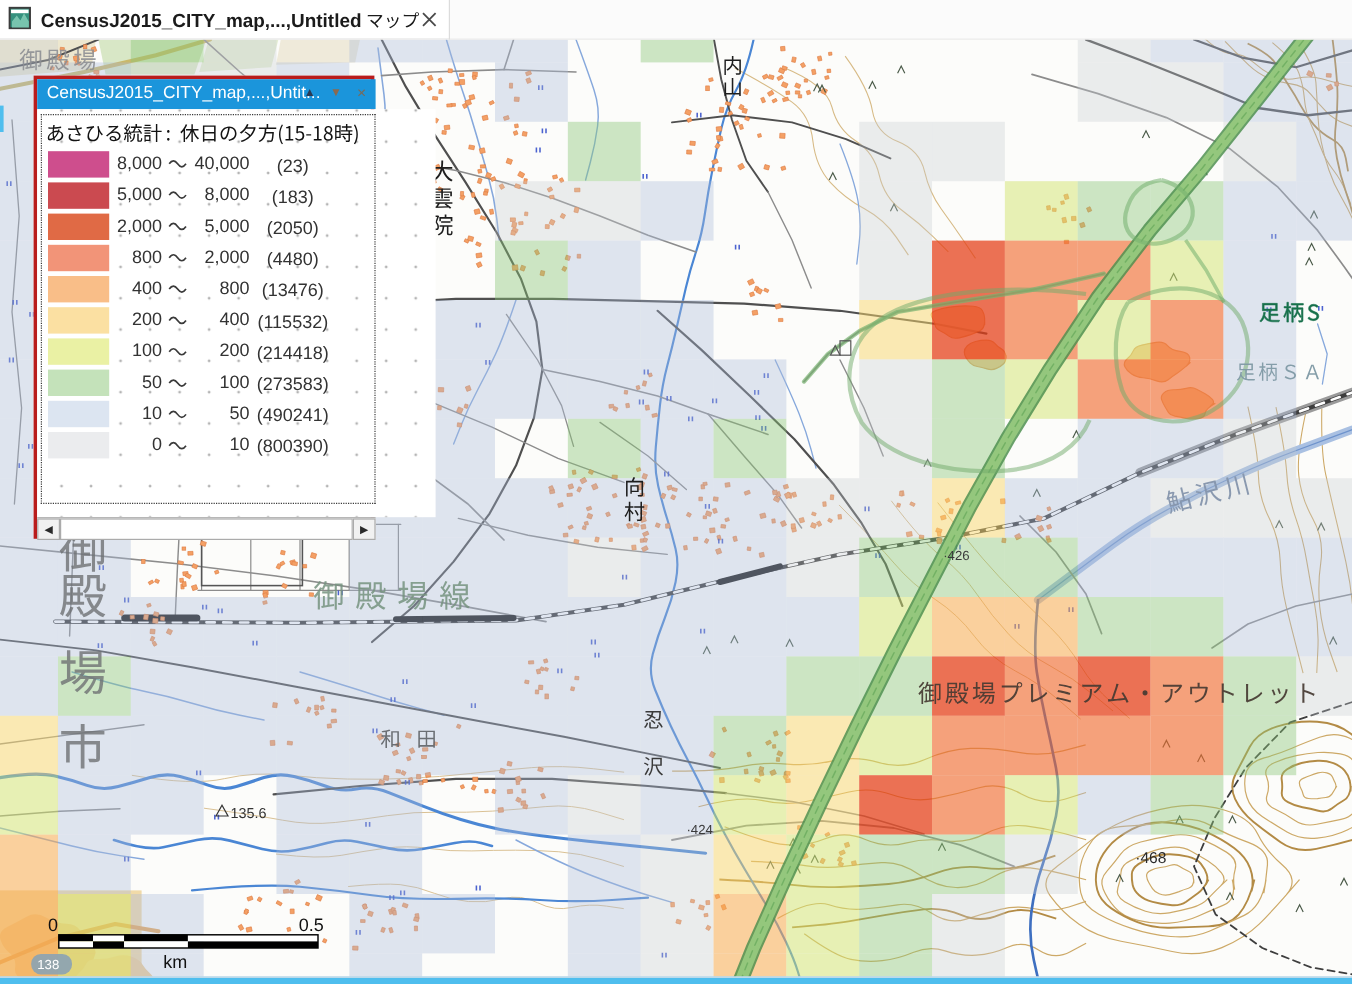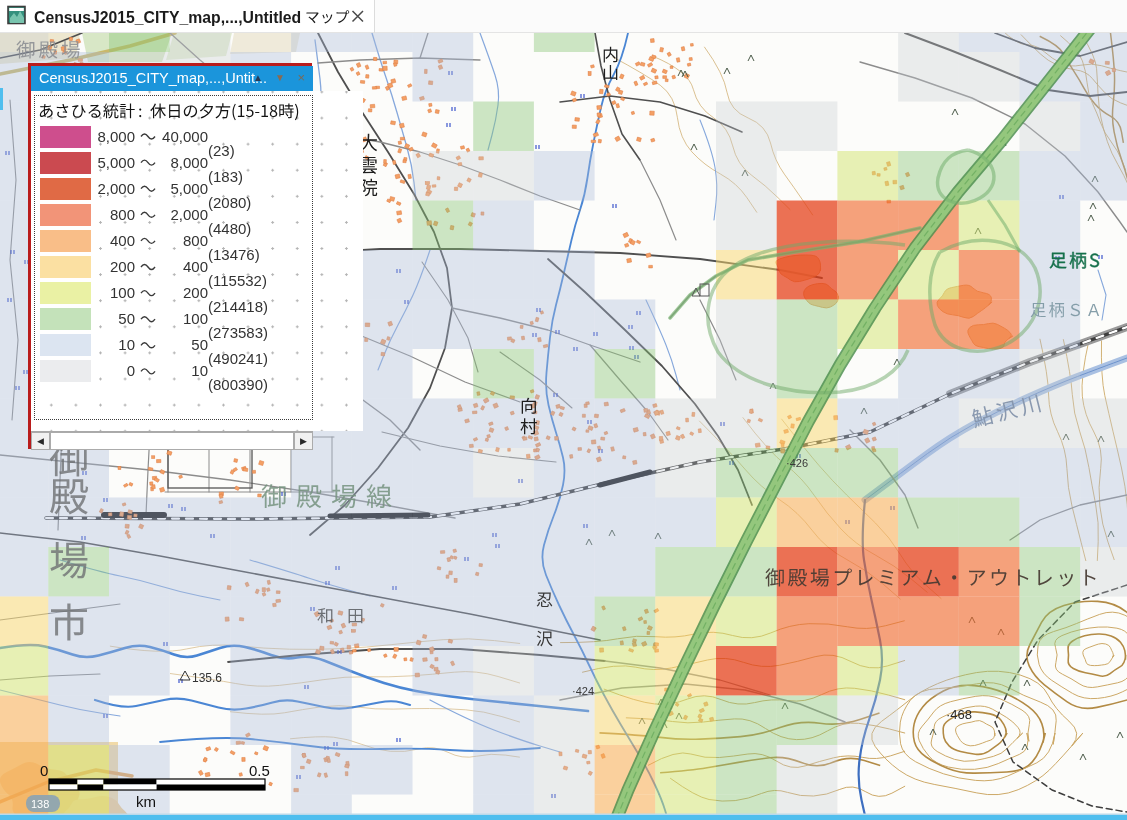--- a/index.html
+++ b/index.html
@@ -10,21 +10,21 @@
 #panel{position:absolute;left:28px;top:63px;width:284px;height:386px;background:#FFFFFF;border:3px solid #b91c1c}
 #ptitle{position:absolute;left:0;top:0;width:282px;height:25px;background:#1B95DB;color:#fff;font-size:14.5px;line-height:24px;padding-left:8px;white-space:nowrap}
 #ptitle .ic{position:absolute;top:0;height:25px;line-height:24px}
 #pbody{position:absolute;left:0;top:25px;width:332px;height:340px;background:#fff;background-image:radial-gradient(circle,#B4B4B4 1px,rgba(0,0,0,0) 1.4px);background-size:24.6px 26.1px;background-position:8px 14px}
 #dotbox{position:absolute;left:3px;top:4px;width:279px;height:325px;border:1px dotted #3A3A3A}
 .lrow{position:absolute;left:0;width:282px;height:22px;font-size:15px;color:#333}
 .sw{position:absolute;left:9px;top:0;width:51px;height:22px}
 .lo{position:absolute;left:58px;top:0;width:46px;text-align:right;line-height:22px}
 .td{position:absolute;left:104px;top:0;width:22px;text-align:center;line-height:22px}
 .hi{position:absolute;left:125px;top:0;width:52px;text-align:right;line-height:22px}
-.ct{position:absolute;left:177px;top:14px;width:72px;text-align:left;line-height:22px}
+.ct{position:absolute;left:177px;top:2px;width:72px;text-align:center;line-height:22px}
 #pscroll{position:absolute;left:0;top:365px;width:282px;height:19px;background:#F1F1F1;border-top:1px solid #A9A9A9}
 .sbtn{position:absolute;top:0;width:19px;height:18px;background:#F1F1F1;border:1px solid #ABABAB;font-size:9px;line-height:17px;text-align:center;color:#2A2A2A}
 #strack{position:absolute;left:19px;top:0;width:244px;height:18px;background:#FFFFFF;border:1px solid #ABABAB}
 </style></head><body>
 <div id="stage">
 <div id="map"><svg width="1127" height="820" viewBox="0 0 1127 820" xmlns="http://www.w3.org/2000/svg">
         <rect width="1127" height="820" fill="#FCFCFA"></rect>
         <polygon points="0,33 80,33 76,58 0,64" fill="#EDE7CF"></polygon>
         <polygon points="82,33 172,33 162,62 88,62" fill="#D8E7C6"></polygon>
         <polygon points="174,33 232,33 226,56 166,60" fill="#E4EDD4"></polygon>
@@ -1068,21 +1068,21 @@
           <div class="lo">5,000</div>
           <div class="td"></div>
           <div class="hi">8,000</div>
           <div class="ct">(183)</div>
         </div>
         <div class="lrow" style="top:86.7px">
           <div class="sw" style="background:#E06A45"></div>
           <div class="lo">2,000</div>
           <div class="td"></div>
           <div class="hi">5,000</div>
-          <div class="ct">(2080)</div>
+          <div class="ct">(2050)</div>
         </div>
         <div class="lrow" style="top:112.8px">
           <div class="sw" style="background:#F29478"></div>
           <div class="lo">800</div>
           <div class="td"></div>
           <div class="hi">2,000</div>
           <div class="ct">(4480)</div>
         </div>
         <div class="lrow" style="top:138.9px">
           <div class="sw" style="background:#F9BE88"></div>

